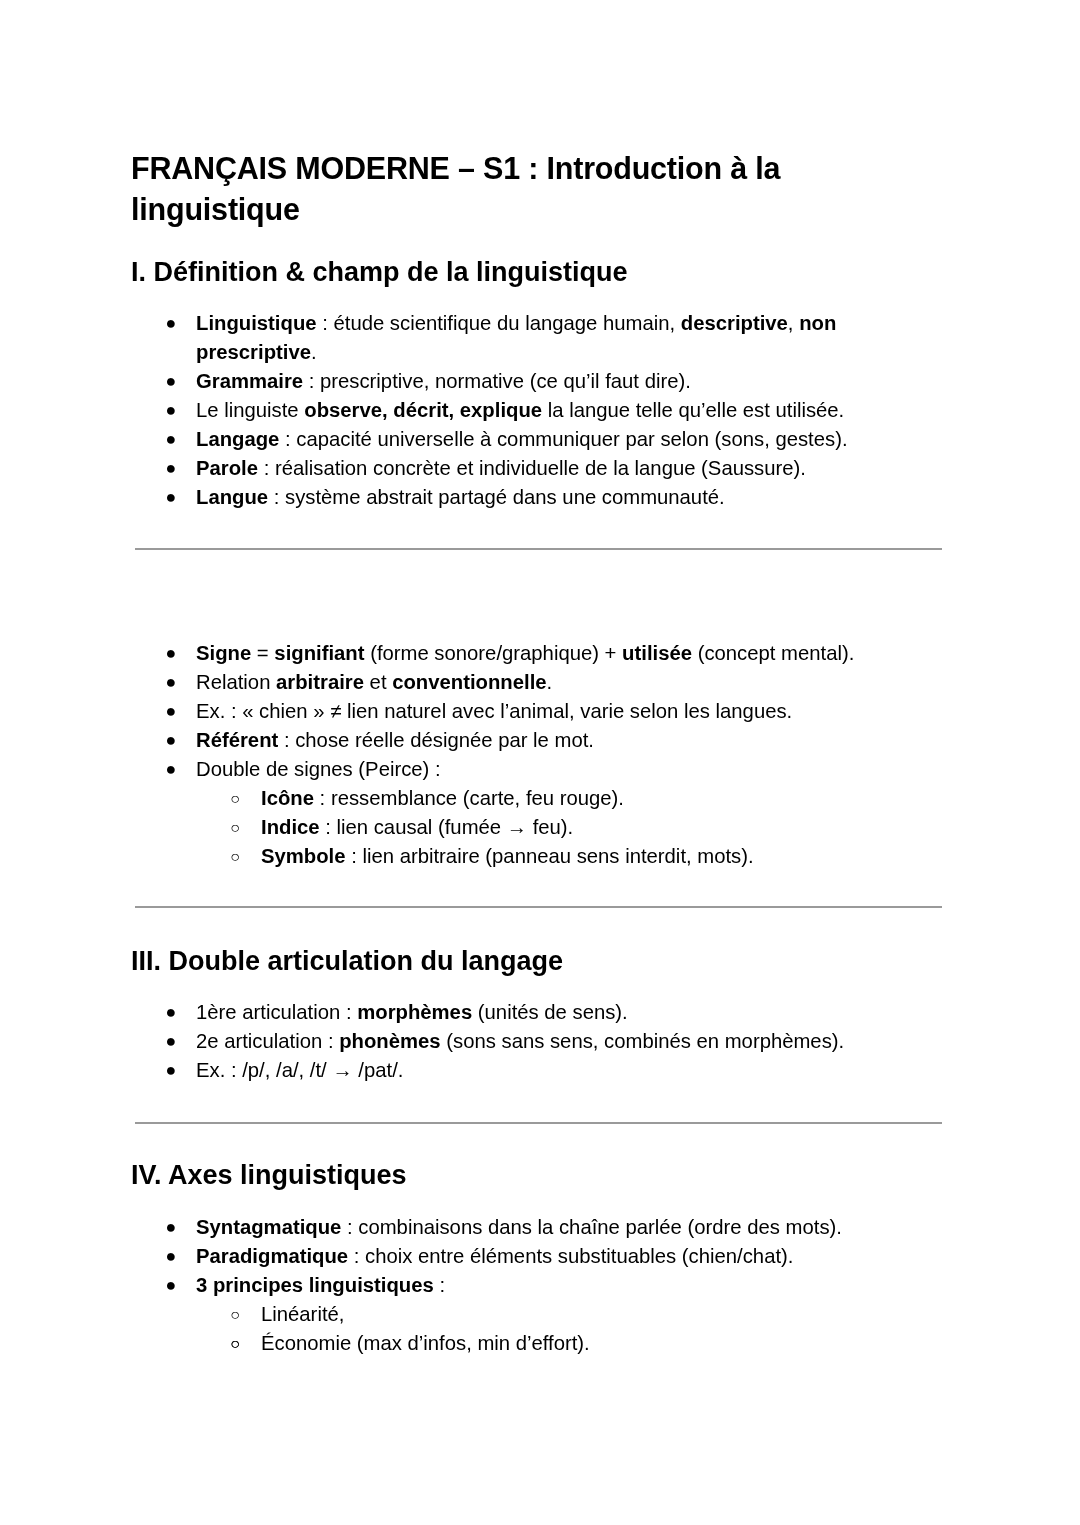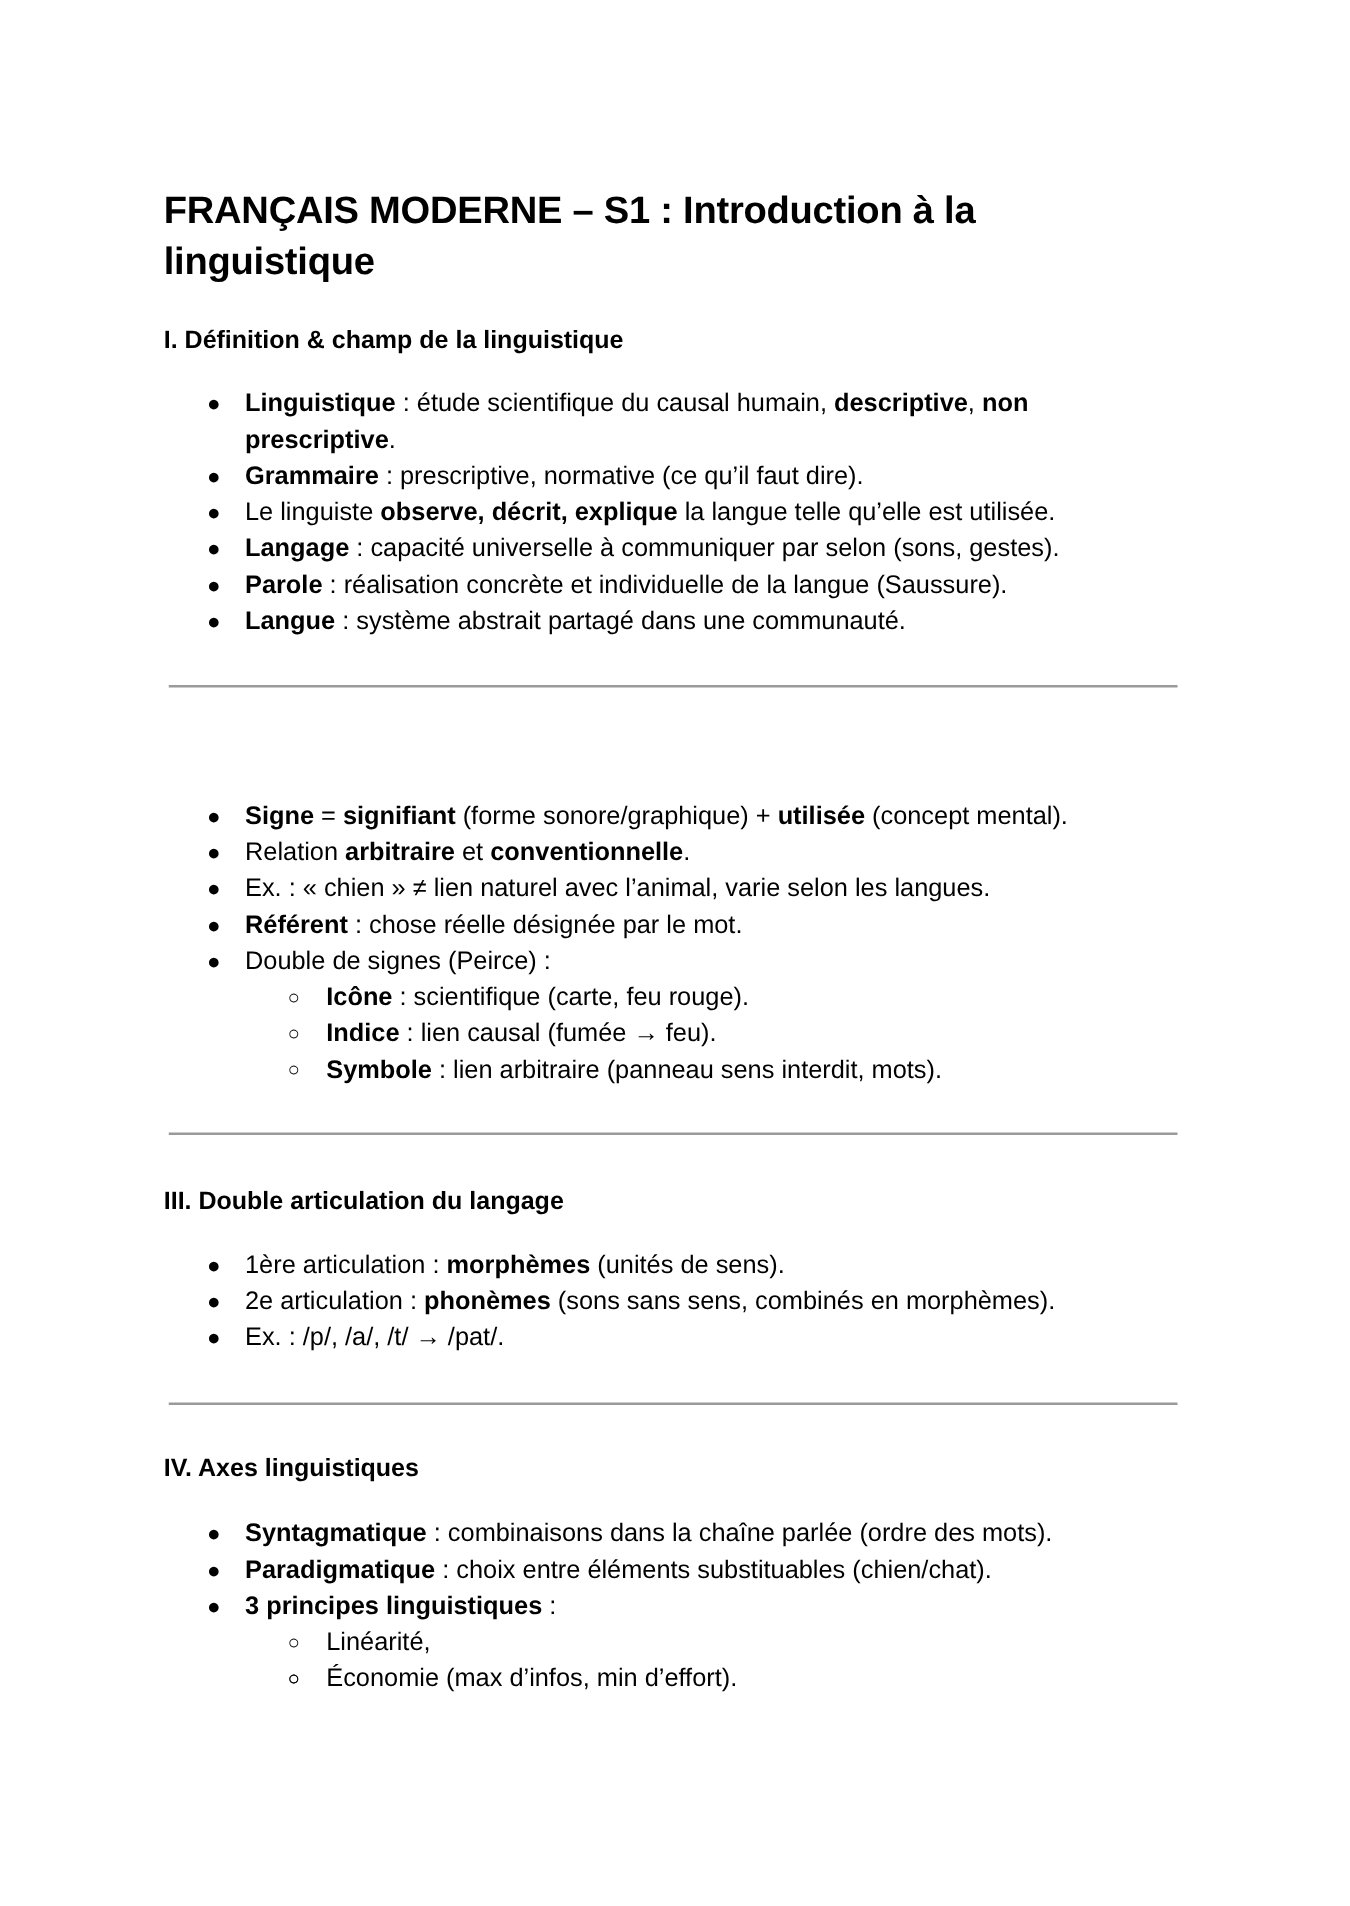--- a/index.html
+++ b/index.html
@@ -31,21 +31,21 @@
       margin: 0;
       font-size: 30.5px;
       line-height: 41px;
       font-weight: bold;
       letter-spacing: -0.2px;
     }
     .section-heading {
       position: absolute;
       left: 131px;
       margin: 0;
-      font-size: 20px;
+      font-size: 27px;
       line-height: 28px;
       font-weight: bold;
     }
     ul.bullets {
       position: absolute;
       left: 0;
       margin: 0;
       padding: 0;
       list-style: none;
       width: 1000px;
@@ -83,37 +83,37 @@
   </style>
 </head>
 <body>
 
 <div class="page">
 
   <h1 class="doc-title">FRANÇAIS MODERNE – S1 : Introduction à la linguistique</h1>
 
   <h2 class="section-heading" style="top:238px;">I. Définition &amp; champ de la linguistique</h2>
   <ul class="bullets" style="top:289px;">
-      <li class="level-1"><span class="bullet-glyph">●</span><span class="b">Linguistique</span><span> : étude scientifique du causal humain, </span><span class="b">descriptive</span><span>, </span><span class="b">non prescriptive</span><span>.</span></li>
+      <li class="level-1"><span class="bullet-glyph">●</span><span class="b">Linguistique</span><span> : étude scientifique du langage humain, </span><span class="b">descriptive</span><span>, </span><span class="b">non prescriptive</span><span>.</span></li>
       <li class="level-1"><span class="bullet-glyph">●</span><span class="b">Grammaire</span><span> : prescriptive, normative (ce qu’il faut dire).</span></li>
       <li class="level-1"><span class="bullet-glyph">●</span><span>Le linguiste </span><span class="b">observe, décrit, explique</span><span> la langue telle qu’elle est utilisée.</span></li>
       <li class="level-1"><span class="bullet-glyph">●</span><span class="b">Langage</span><span> : capacité universelle à communiquer par selon (sons, gestes).</span></li>
       <li class="level-1"><span class="bullet-glyph">●</span><span class="b">Parole</span><span> : réalisation concrète et individuelle de la langue (Saussure).</span></li>
       <li class="level-1"><span class="bullet-glyph">●</span><span class="b">Langue</span><span> : système abstrait partagé dans une communauté.</span></li>
     </ul>
 
   <div class="rule" style="top:528px;"></div>
 
   <ul class="bullets" style="top:619px;">
       <li class="level-1"><span class="bullet-glyph">●</span><span class="b">Signe</span><span> = </span><span class="b">signifiant</span><span> (forme sonore/graphique) + </span><span class="b">utilisée</span><span> (concept mental).</span></li>
       <li class="level-1"><span class="bullet-glyph">●</span><span>Relation </span><span class="b">arbitraire</span><span> et </span><span class="b">conventionnelle</span><span>.</span></li>
       <li class="level-1"><span class="bullet-glyph">●</span><span>Ex. : « chien » ≠ lien naturel avec l’animal, varie selon les langues.</span></li>
       <li class="level-1"><span class="bullet-glyph">●</span><span class="b">Référent</span><span> : chose réelle désignée par le mot.</span></li>
       <li class="level-1"><span class="bullet-glyph">●</span><span>Double de signes (Peirce) :</span></li>
-      <li class="level-2"><span class="bullet-glyph">○</span><span class="b">Icône</span><span> : scientifique (carte, feu rouge).</span></li>
+      <li class="level-2"><span class="bullet-glyph">○</span><span class="b">Icône</span><span> : ressemblance (carte, feu rouge).</span></li>
       <li class="level-2"><span class="bullet-glyph">○</span><span class="b">Indice</span><span> : lien causal (fumée → feu).</span></li>
       <li class="level-2"><span class="bullet-glyph">○</span><span class="b">Symbole</span><span> : lien arbitraire (panneau sens interdit, mots).</span></li>
     </ul>
 
   <div class="rule" style="top:886px;"></div>
 
   <h2 class="section-heading" style="top:927px;">III. Double articulation du langage</h2>
   <ul class="bullets" style="top:978px;">
       <li class="level-1"><span class="bullet-glyph">●</span><span>1ère articulation : </span><span class="b">morphèmes</span><span> (unités de sens).</span></li>
       <li class="level-1"><span class="bullet-glyph">●</span><span>2e articulation : </span><span class="b">phonèmes</span><span> (sons sans sens, combinés en morphèmes).</span></li>

